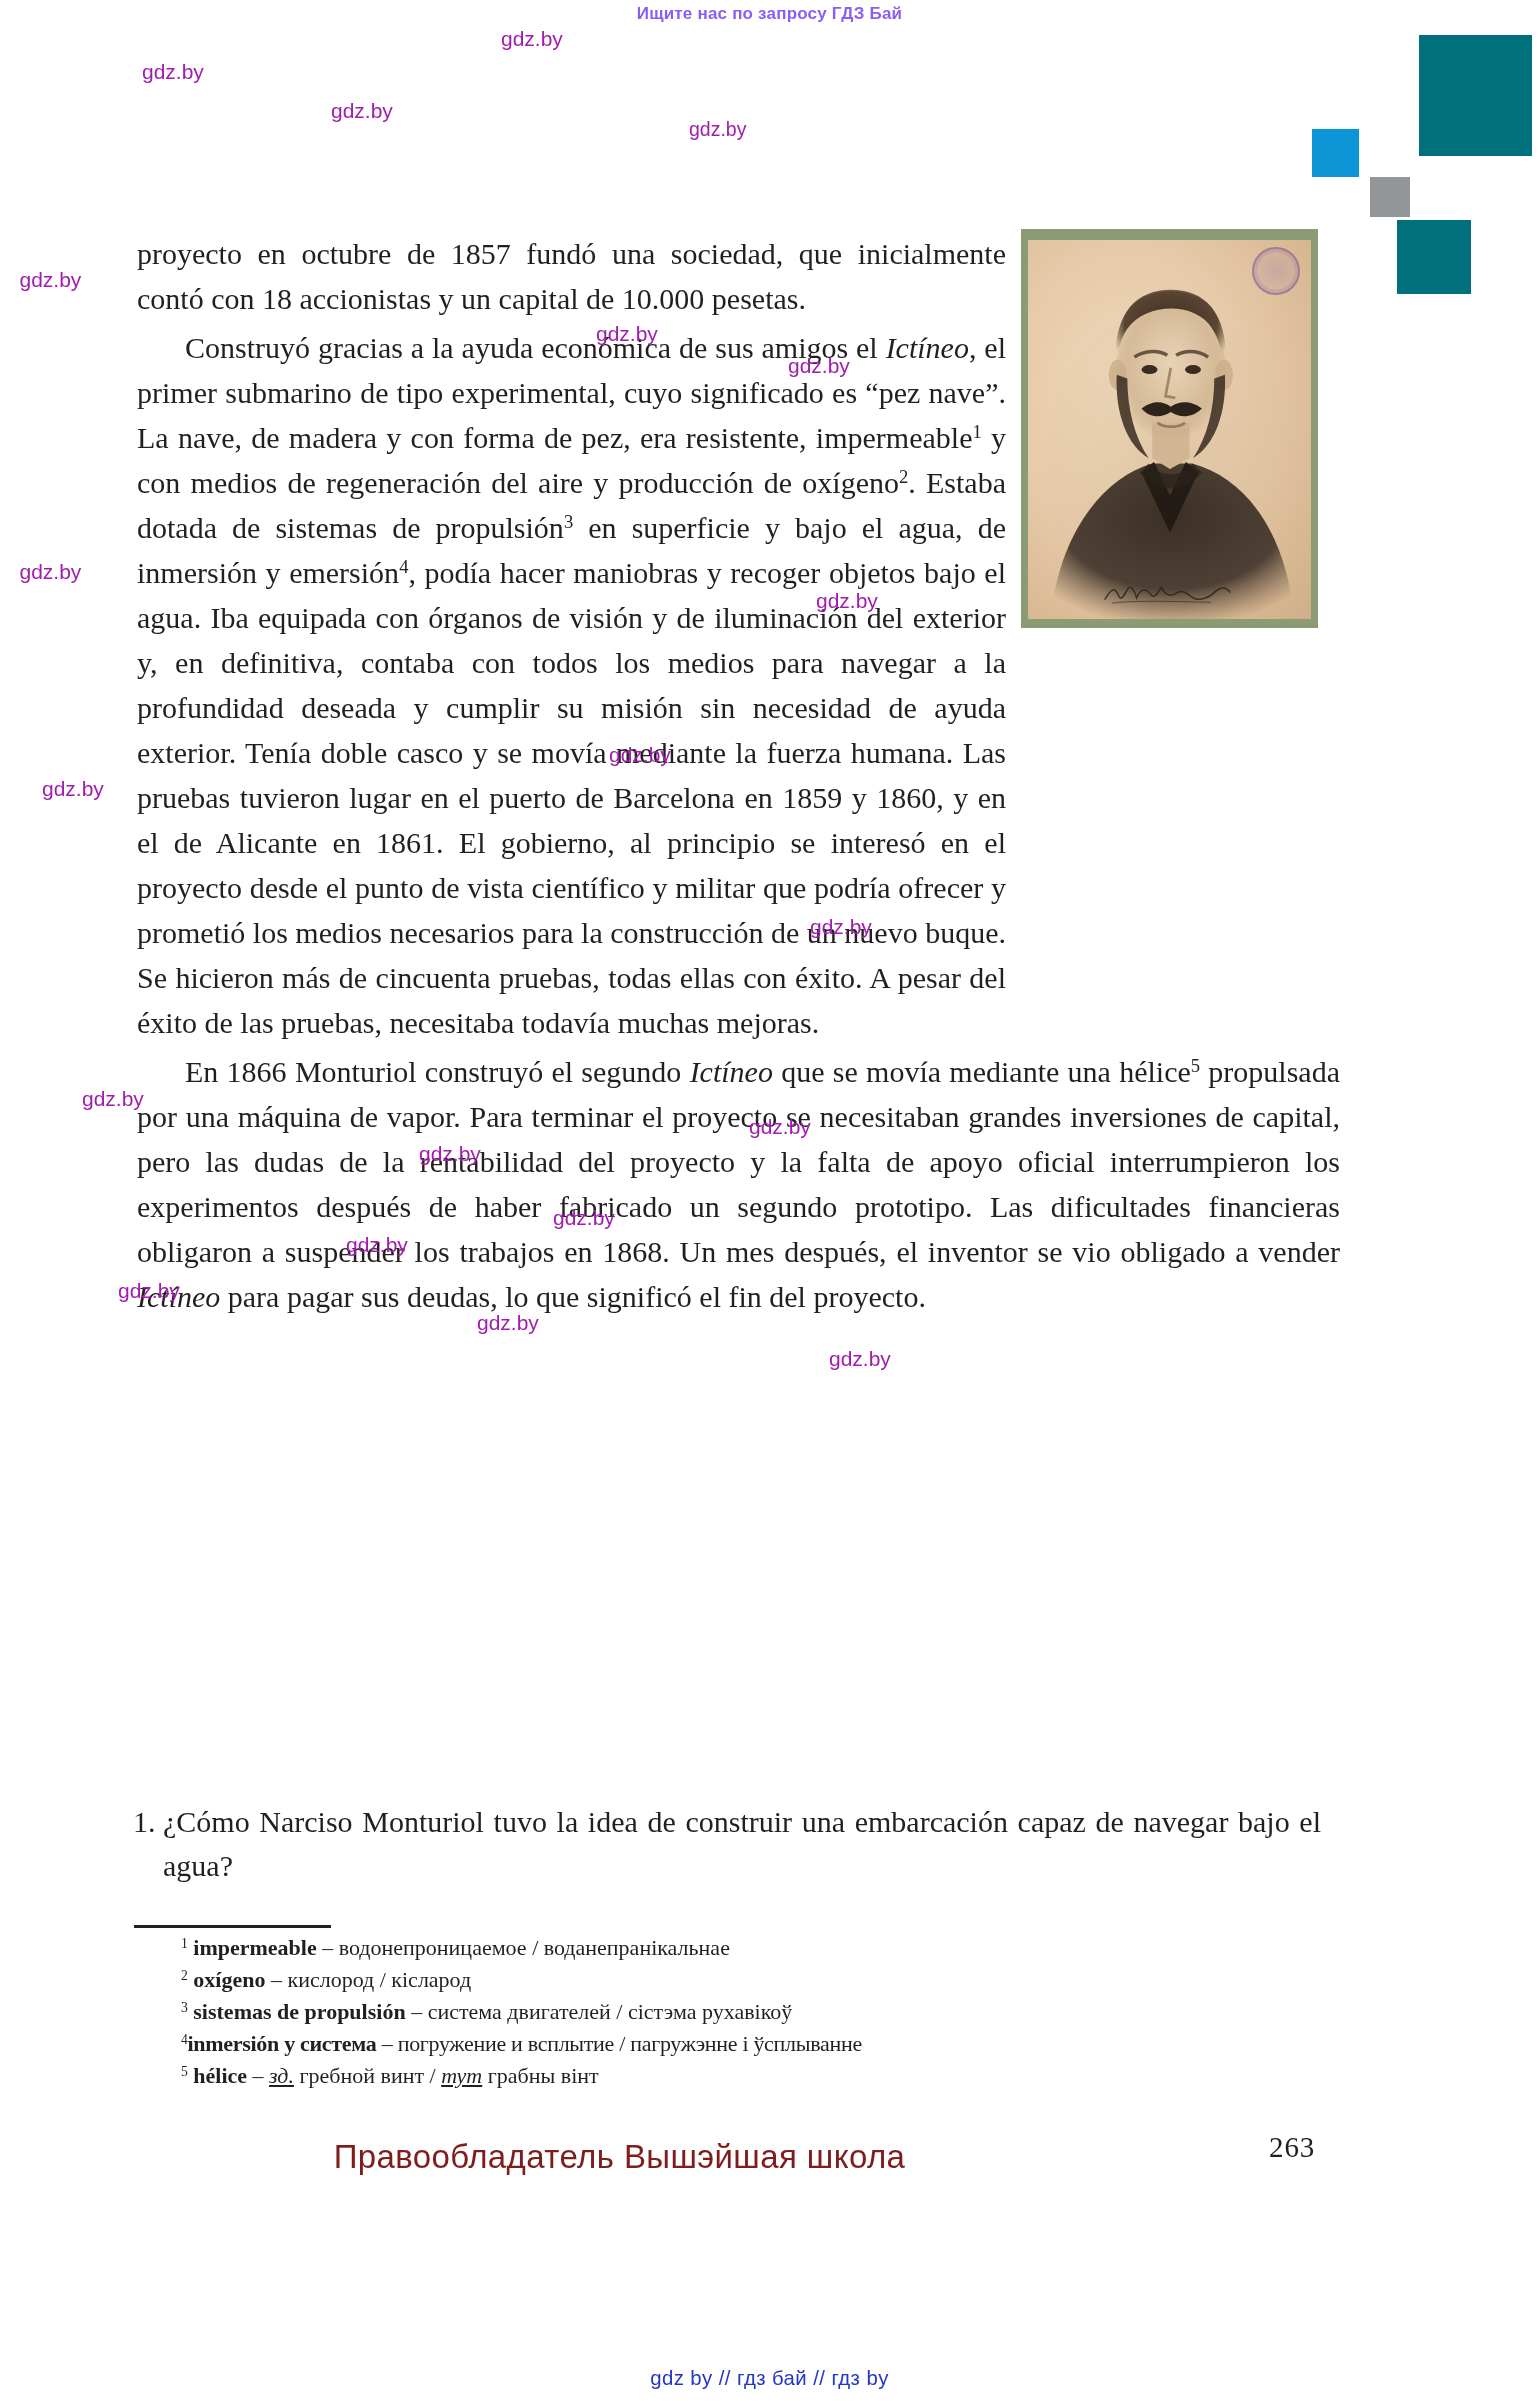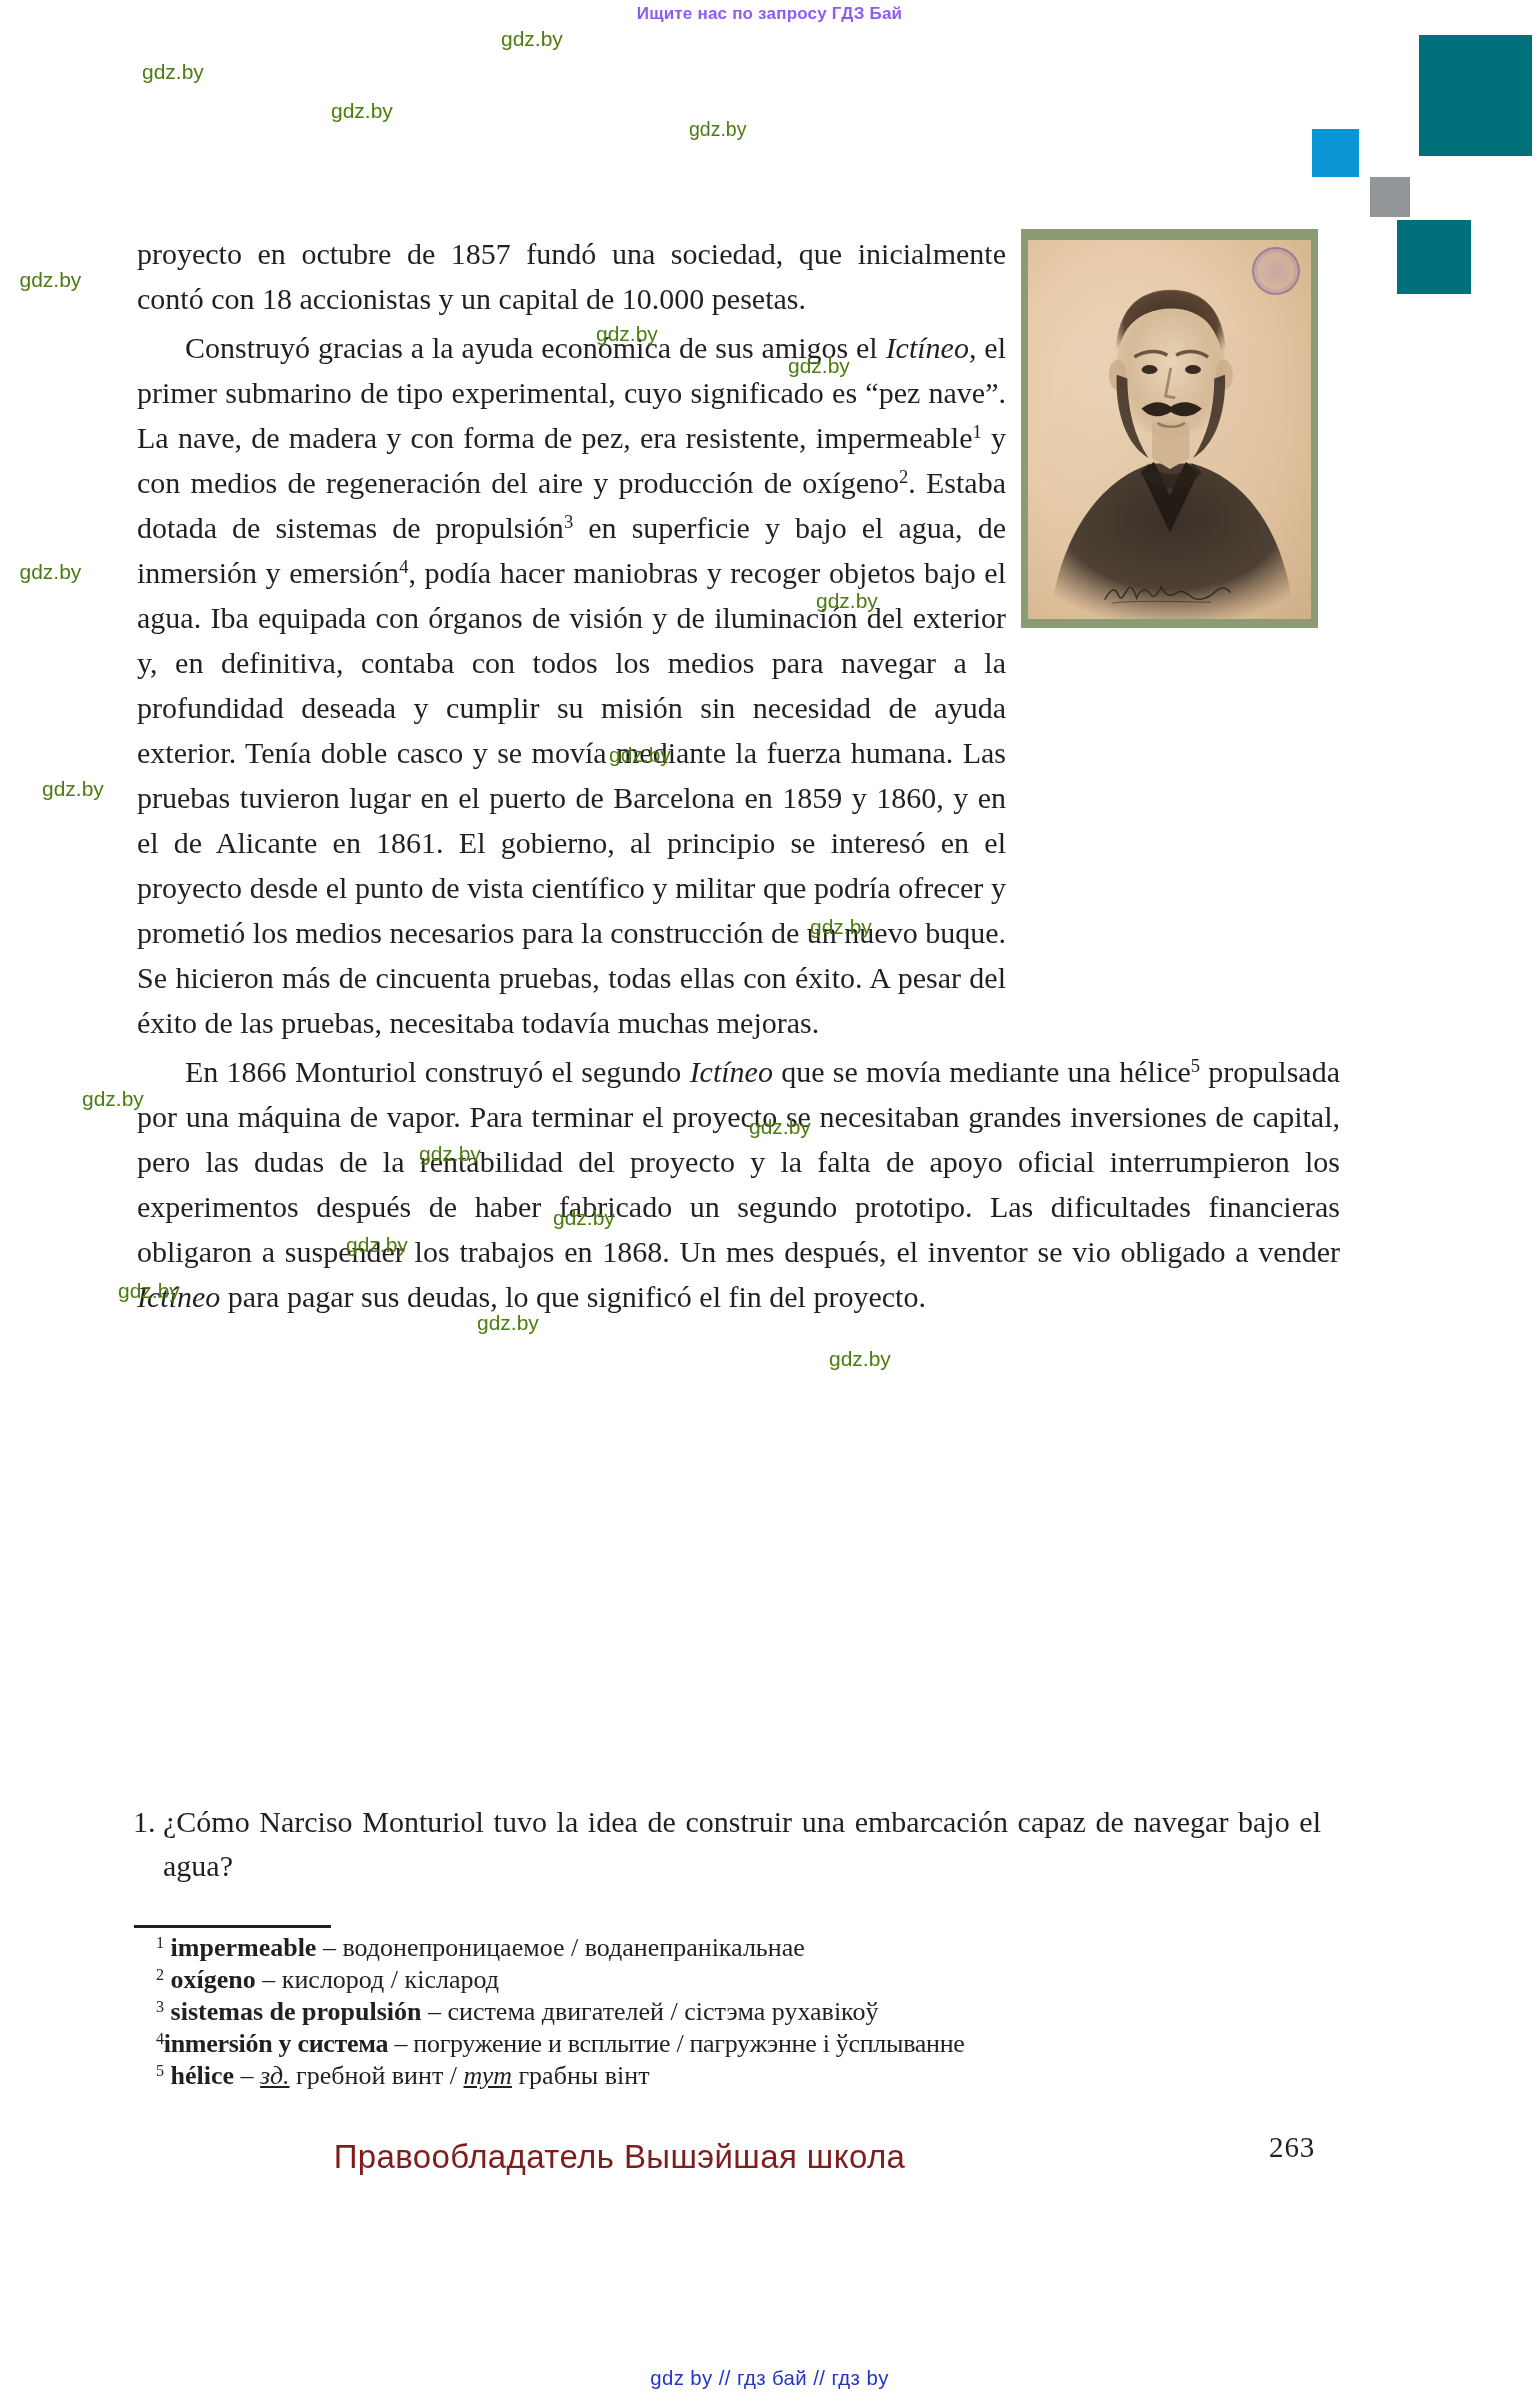--- a/index.html
+++ b/index.html
@@ -32,21 +32,21 @@
     font-size: 17px;
     font-weight: bold;
     color: #8b5cf6;
     letter-spacing: 0.2px;
   }
 
   
   .wm {
     position: absolute;
     font-family: "Liberation Sans", sans-serif;
-    color: #4d7c0f;
+    color: #a21caf;
     white-space: nowrap;
     pointer-events: none;
   }
   #portrait-frame {
     position: absolute;
     left: 1021px; top: 229px;
     width: 297px; height: 399px;
     background: #8b9b74;
     box-sizing: border-box;
   }
@@ -116,23 +116,23 @@
   #footnote-rule {
     position: absolute;
     left: 134px; top: 1925px;
     width: 197px; height: 2.7px;
     background: #231f20;
   }
 
   
   #footnotes {
     position: absolute;
-    left: 156px; top: 1932px;
+    left: 181px; top: 1932px;
     width: 1241px;
-    font-size: 26px;
+    font-size: 22px;
     line-height: 32px;
   }
   .fn { white-space: nowrap; }
   .fn b { font-weight: bold; }
   .fn .gl { font-style: italic; text-decoration: underline; }
   .fn-tight { letter-spacing: -0.3px; }
 
   
   #page-number {
     position: absolute;

